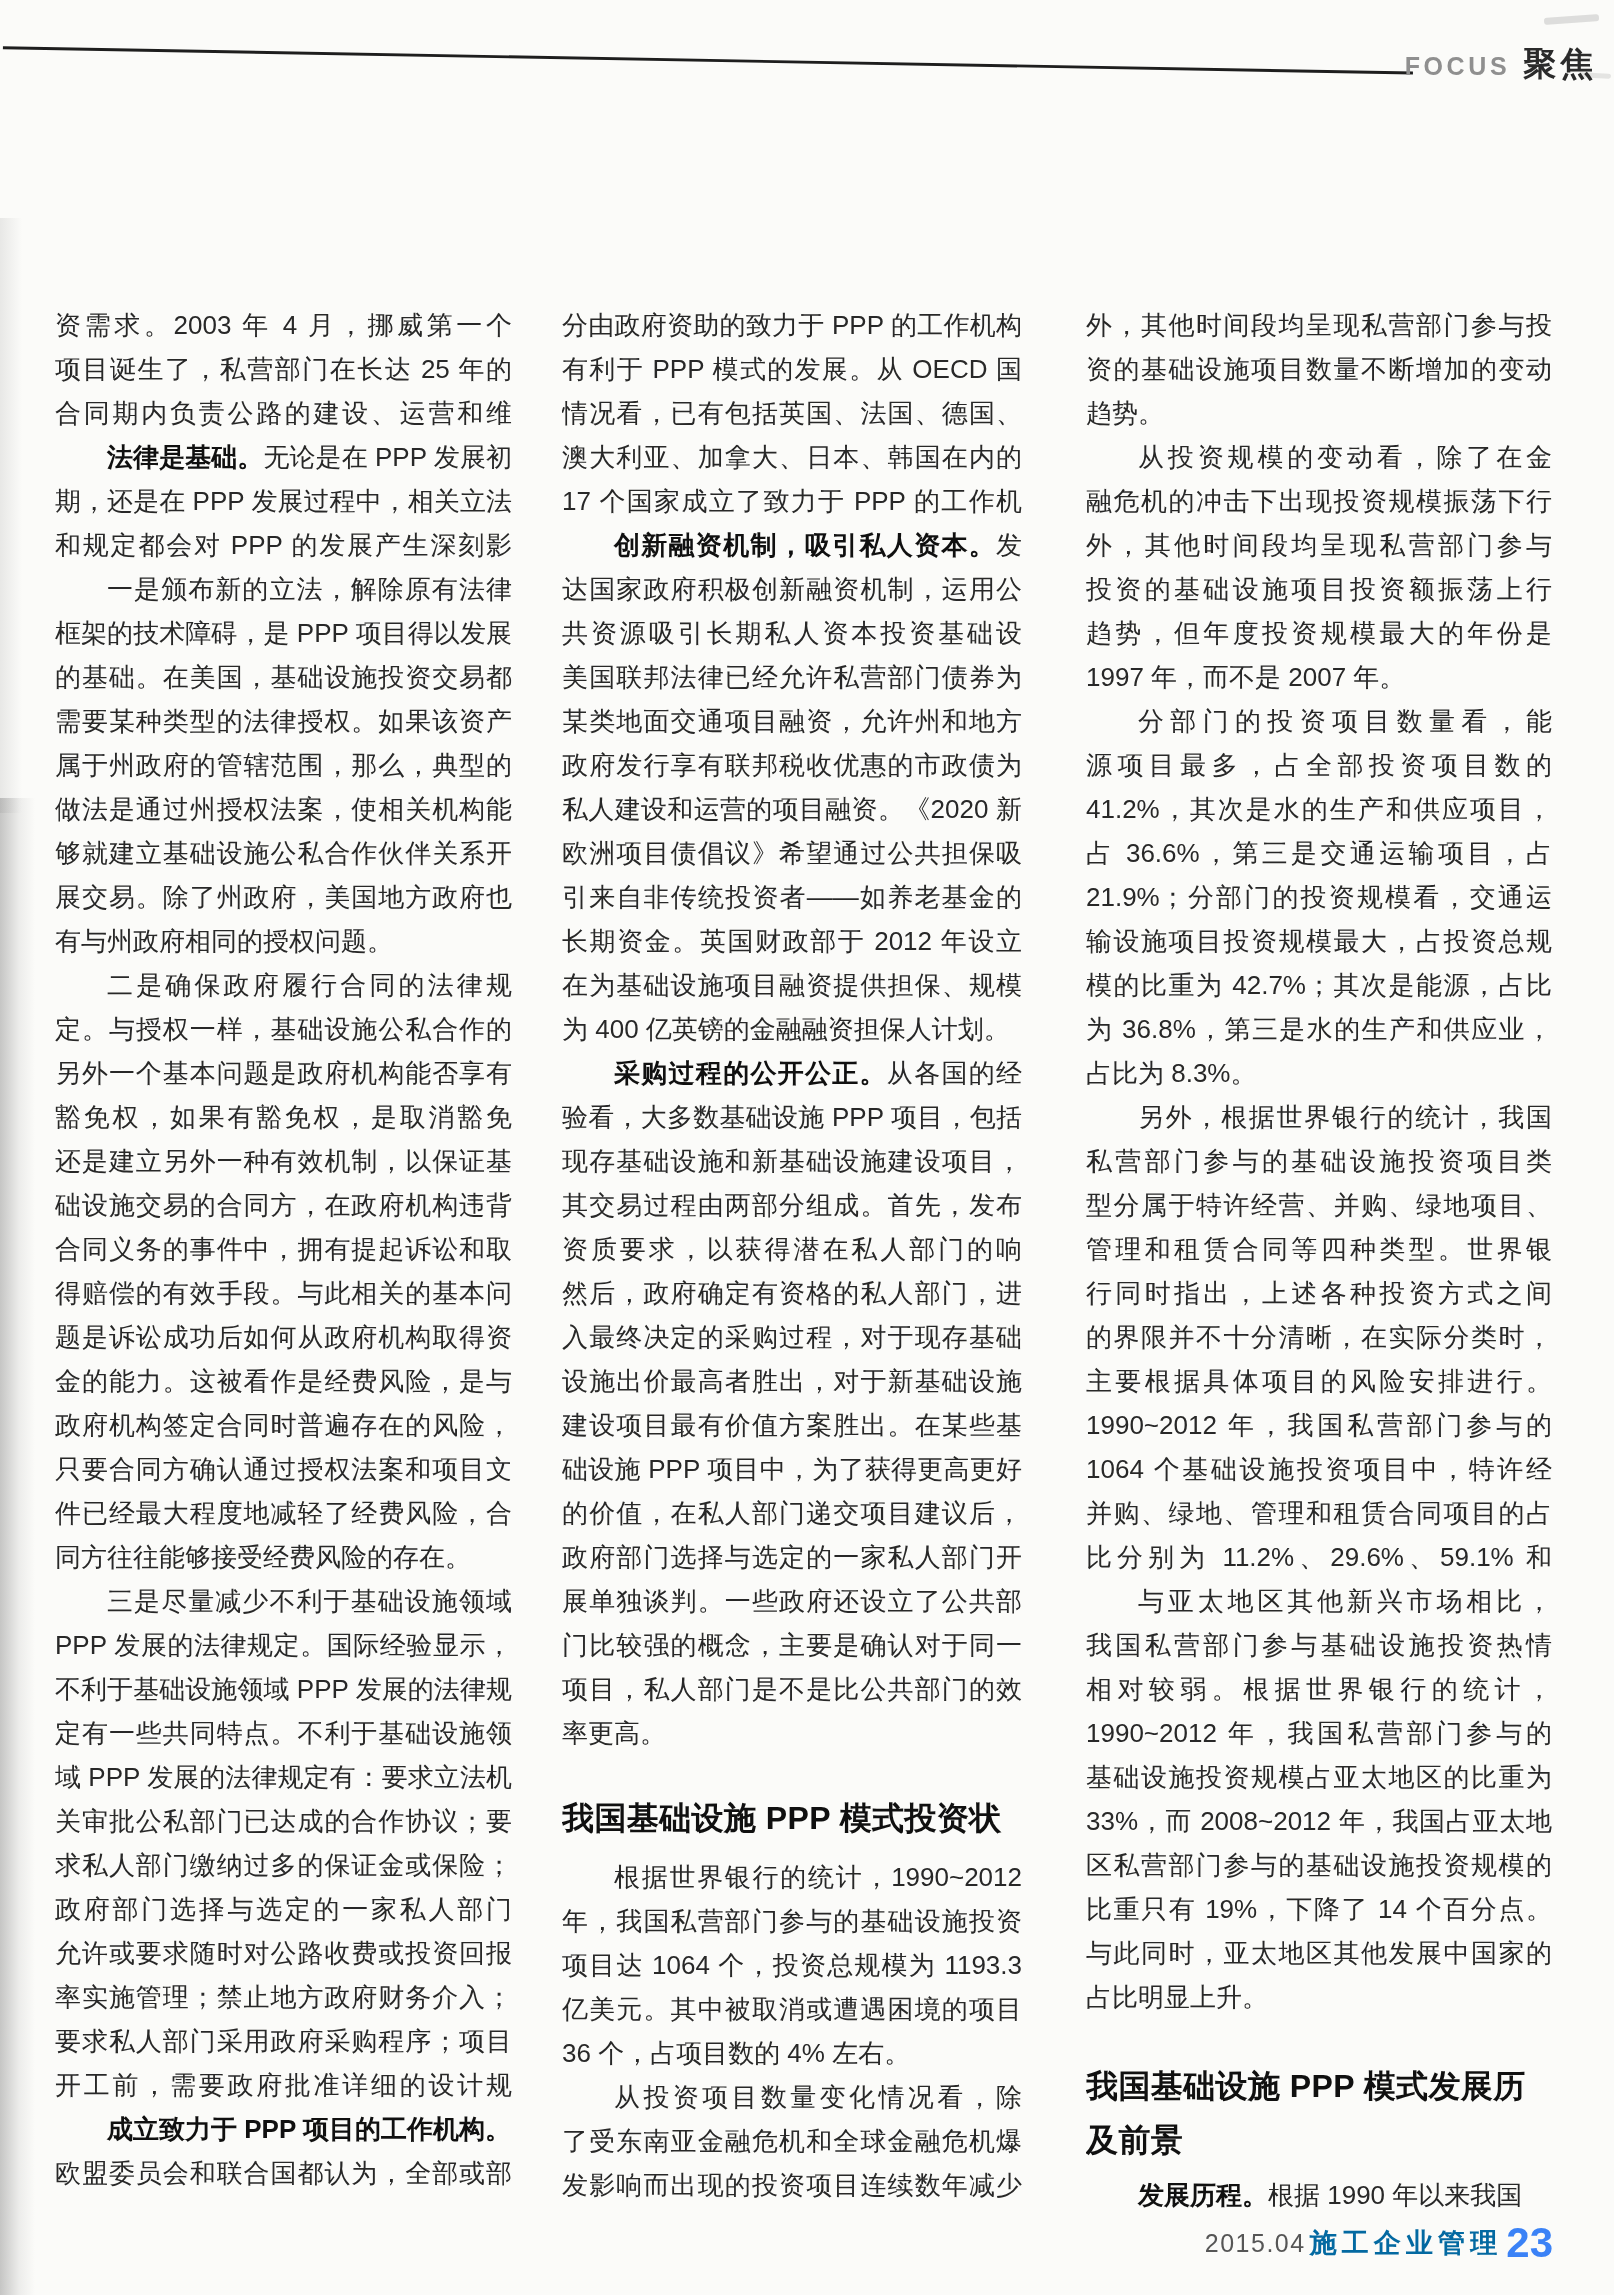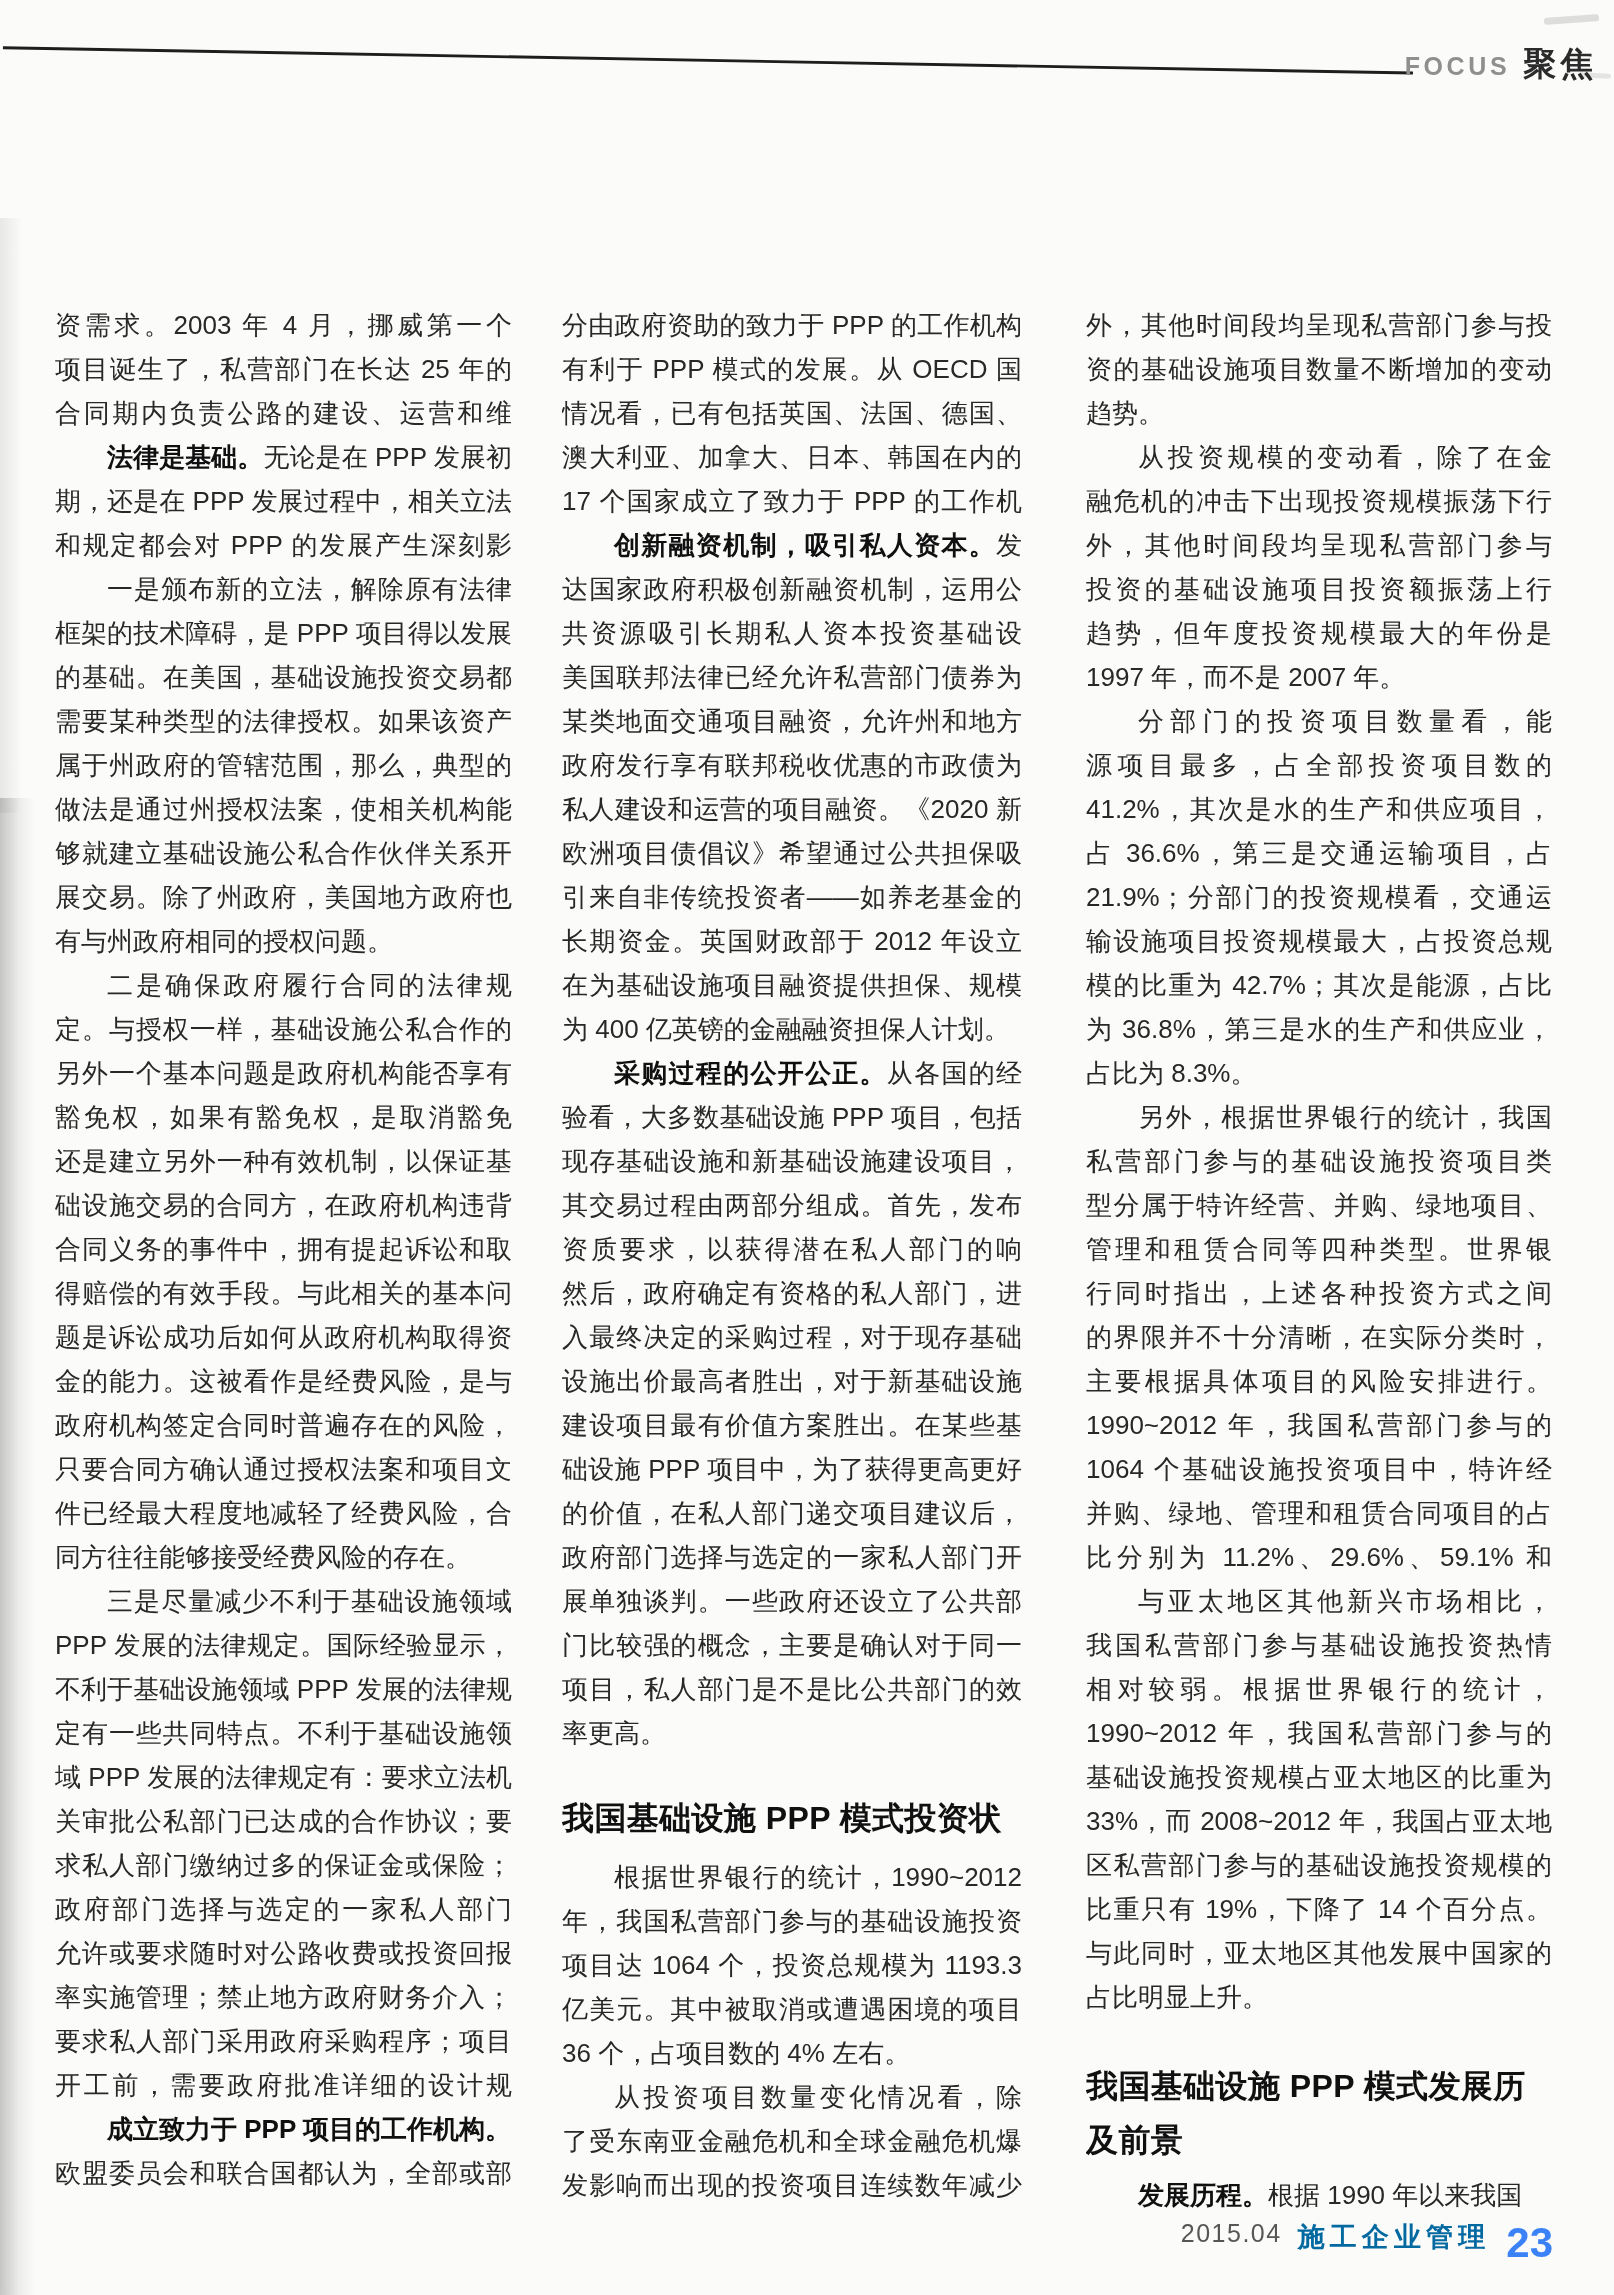--- a/index.html
+++ b/index.html
@@ -46,21 +46,21 @@
   .ln b{font-weight:700;color:#101010;}
   .fill{text-align:justify;text-align-last:justify;}
   .ind{padding-left:52px;}
   .h1{
     font-size:32px;font-weight:700;color:#151515;
     line-height:54px;height:54px;letter-spacing:0.4px;
   }
   
   .footer{
     position:absolute;top:2219px;right:61px;
-    display:flex;align-items:flex-start;gap:16px;
+    display:flex;align-items:center;gap:4px;
   }
   .footer .issue{font-size:25px;color:#565656;letter-spacing:1.5px;}
   .footer .magazine{font-size:27px;color:#0369a1;letter-spacing:5.1px;font-weight:600;}
   .footer .pagenum{font-size:42px;color:#3b82f6;font-weight:600;}
 </style>
 </head>
 <body>
 
 <div class="page">
 

